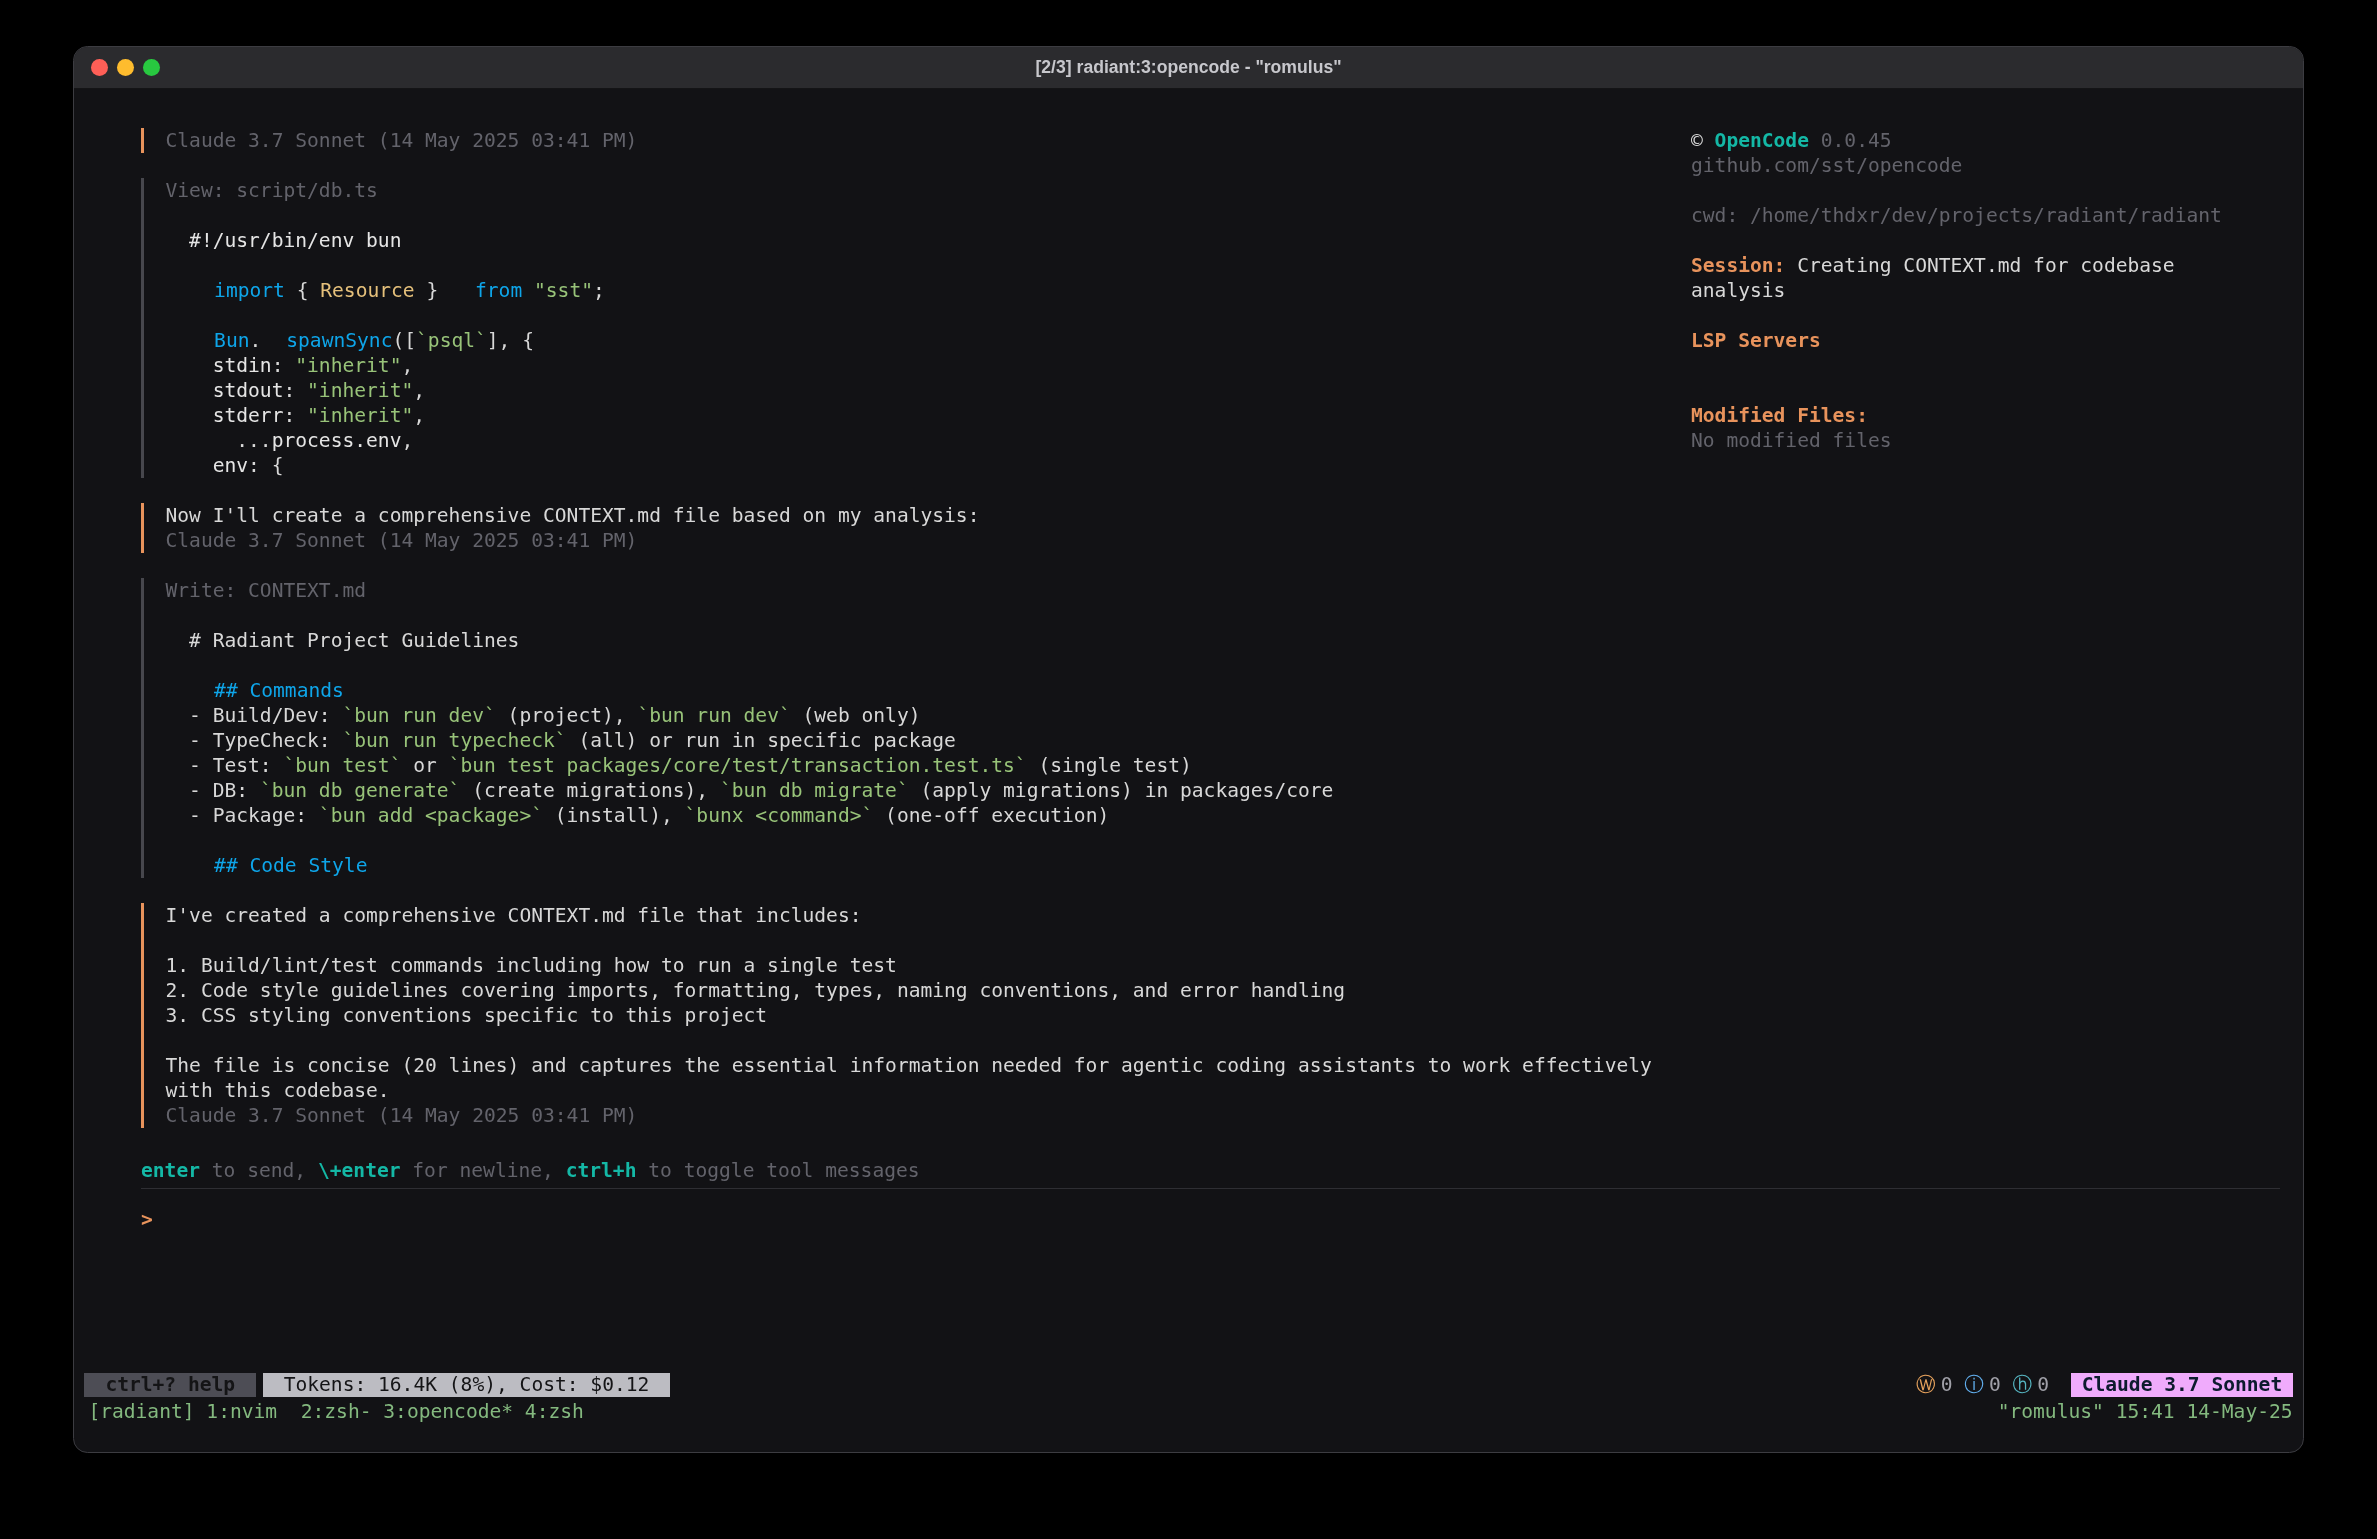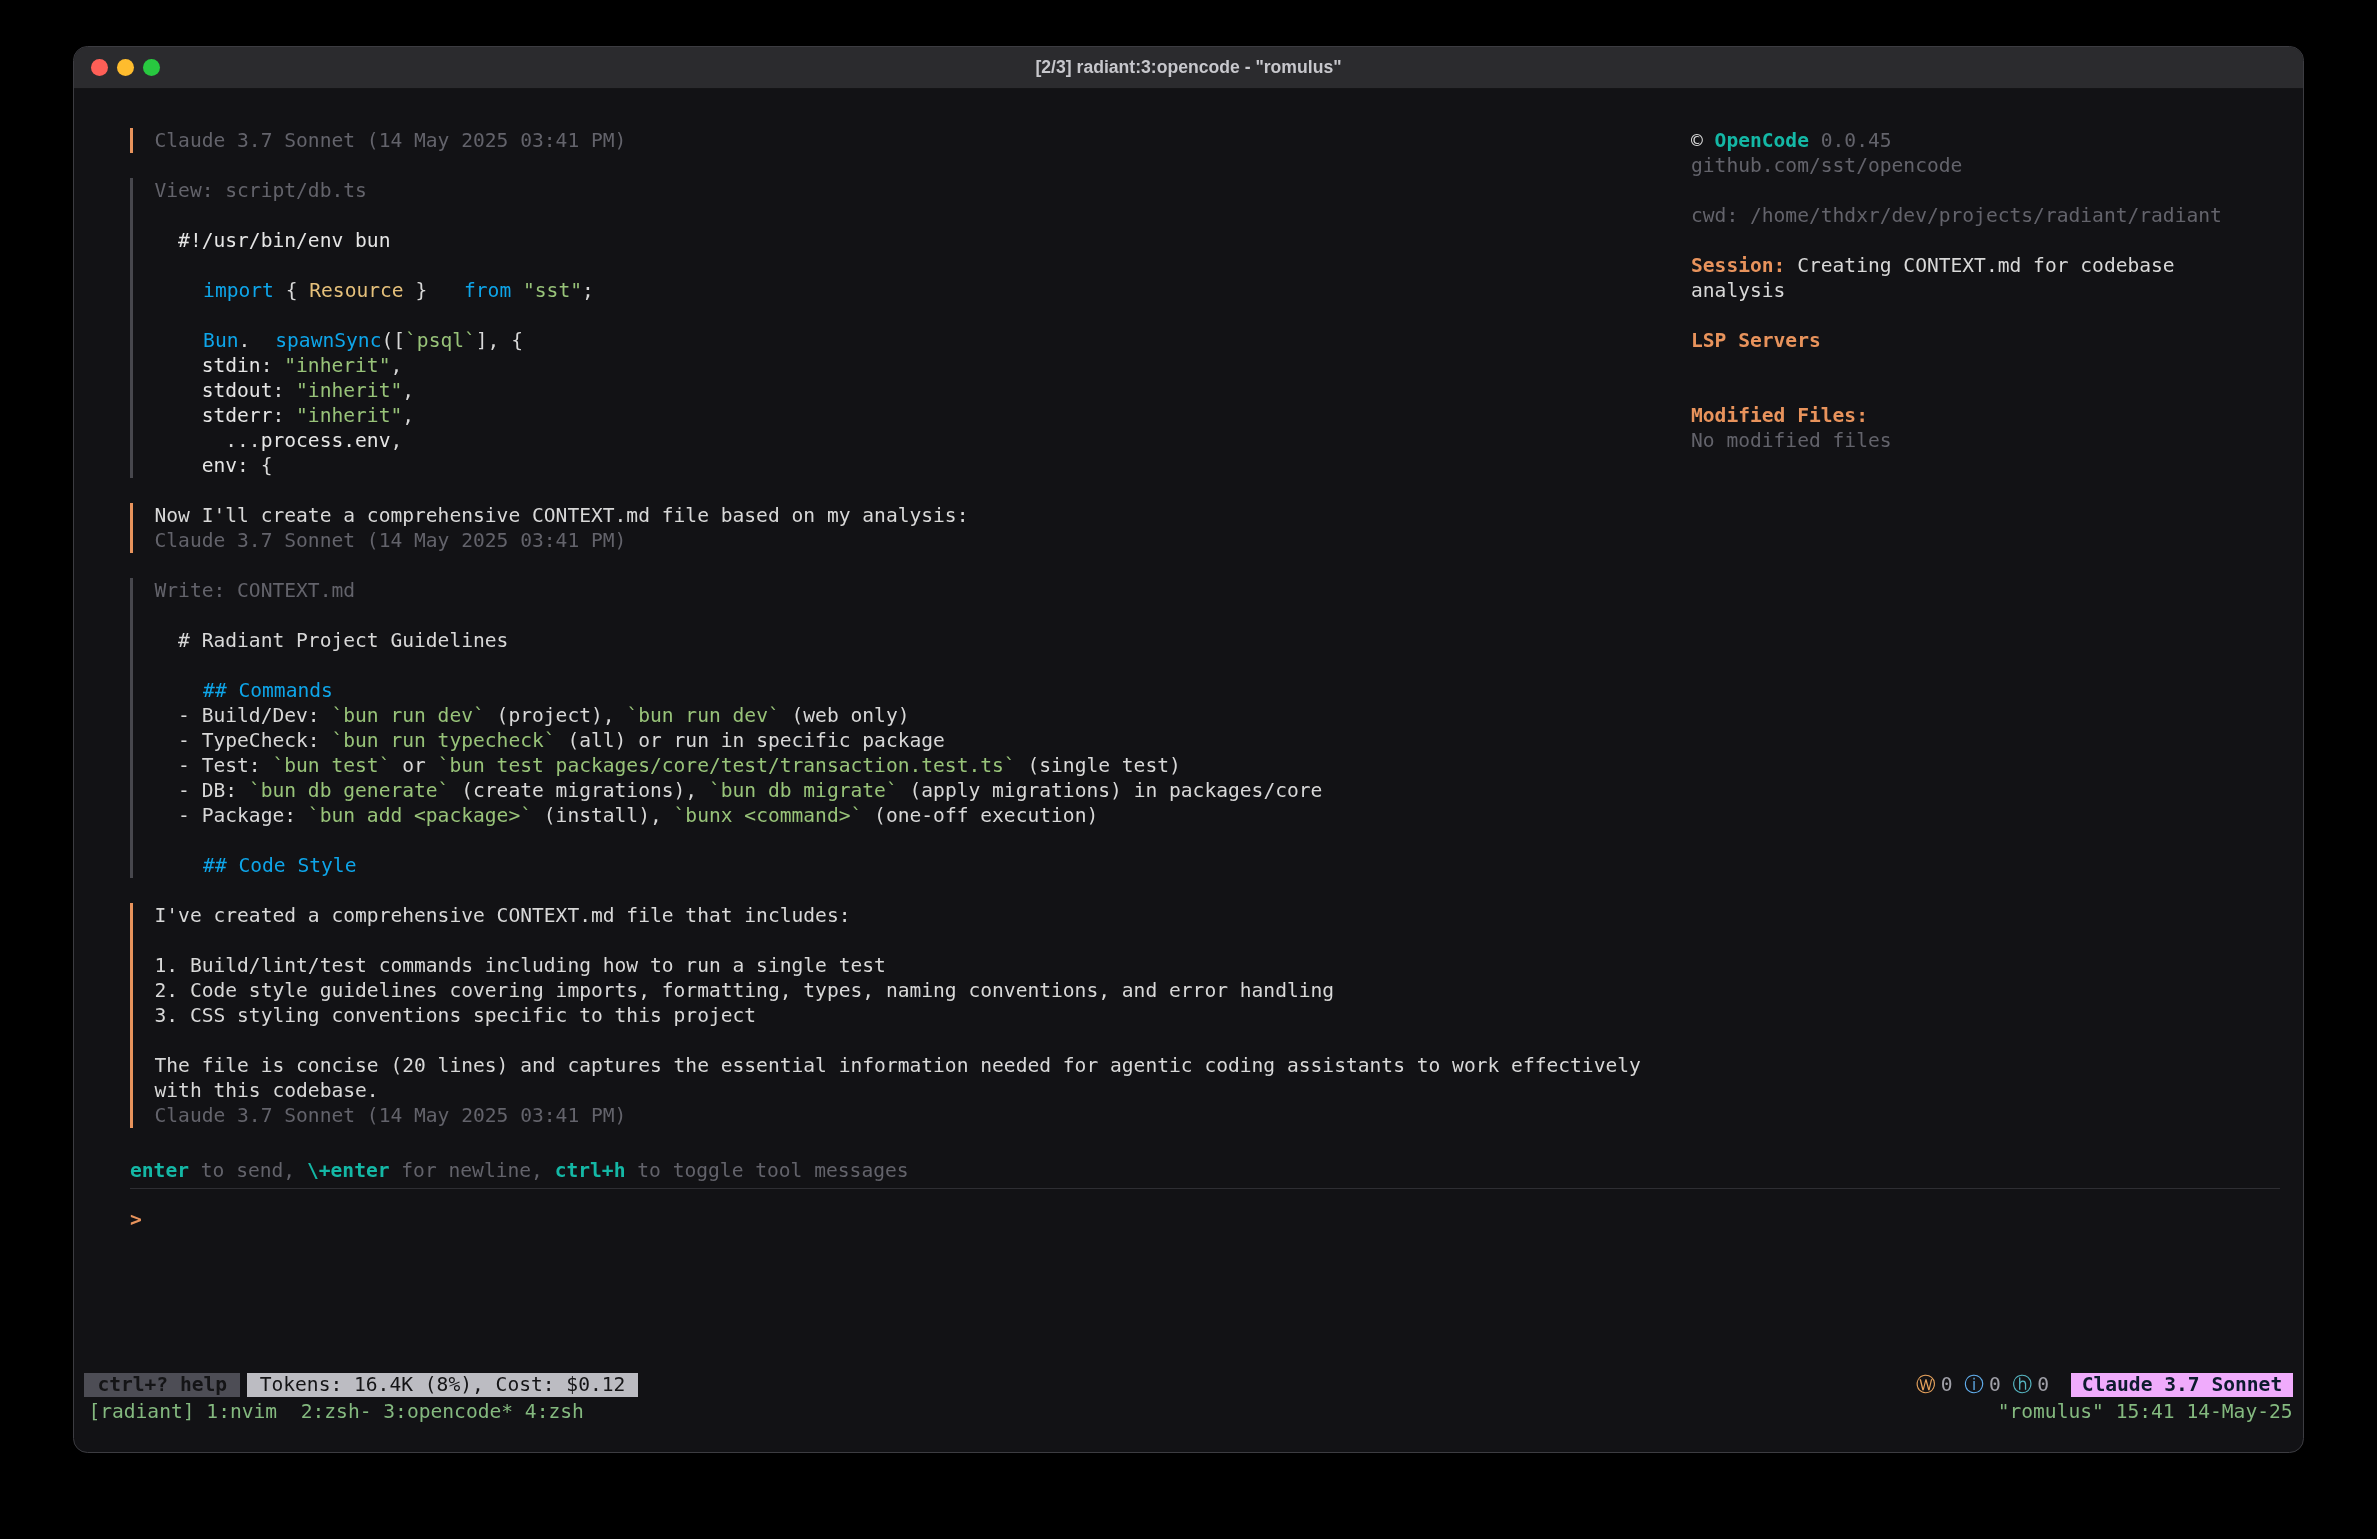--- a/index.html
+++ b/index.html
@@ -26,21 +26,21 @@
     font-family:"Liberation Sans", sans-serif; font-weight:bold;
     font-size:17.6px; color:#c7c7cc;
   }
 
   .term {
     position:absolute; left:0; right:0; top:42px; bottom:0;
     font-family:"DejaVu Sans Mono", monospace;
     font-size:19.6px; line-height:25px; color:#d8d8d8;
   }
 
-  .main { position:absolute; left:16px; right:23.5px; top:39px;padding-left:40px; }
+  .main { position:absolute; left:27px; right:23.5px; top:39px;padding-left:40px; }
   .block { border-left:3.9px solid transparent; padding-left:21.5px; margin-bottom:25px; }
   .block.accent { border-left-color:#e8935c; }
   .block.tool { border-left-color:#47474d; }
   .line { min-height:25px; white-space:pre; }
 
   .tk.fg { color:#d8d8d8; }
   .tk.fgb { color:#14b8a6; font-weight:bold; }
   .tk.dim { color:#63636b; }
   .tk.red { color:#e5e5e5; }
   .tk.green { color:#98c379; }
@@ -54,21 +54,21 @@
   .caret { color:#e8935c; font-weight:bold; }
 
   .sidebar { position:absolute; left:1617px; top:39px; width:587px; }
 
   .statusbar {
     position:absolute; left:10.4px; right:10.4px; top:1284px; height:23.5px;
     display:flex; align-items:center; justify-content:space-between;
   }
   .sb-left { display:flex; align-items:center; gap:6.5px; }
   .sb-right { display:flex; align-items:center; gap:15.7px; }
-  .chip { display:inline-block; height:23.5px; line-height:23.5px; padding:0 13px; white-space:pre; }
+  .chip { display:inline-block; height:23.5px; line-height:23.5px; padding:0 21px; white-space:pre; }
   .chip-help { background:#4d4d55; color:#141416; font-weight:bold; }
   .chip-tokens { background:#bcbcc2; color:#141416; }
   .chip-model { background:#f0abfc; color:#0d1b2e; font-weight:bold; padding:0 10.4px; }
   .diag { display:flex; align-items:center; gap:5.2px; }
   .d-ic { font-family:"DejaVu Sans Mono","DejaVu Sans", monospace; }
   .d-ic.warn { color:#e5a15c; }
   .d-ic.info { color:#61afef; }
   .d-ic.hint { color:#56b6c2; }
   .d-ct { color:#a0a0a8; margin-right:6.5px; }
 

